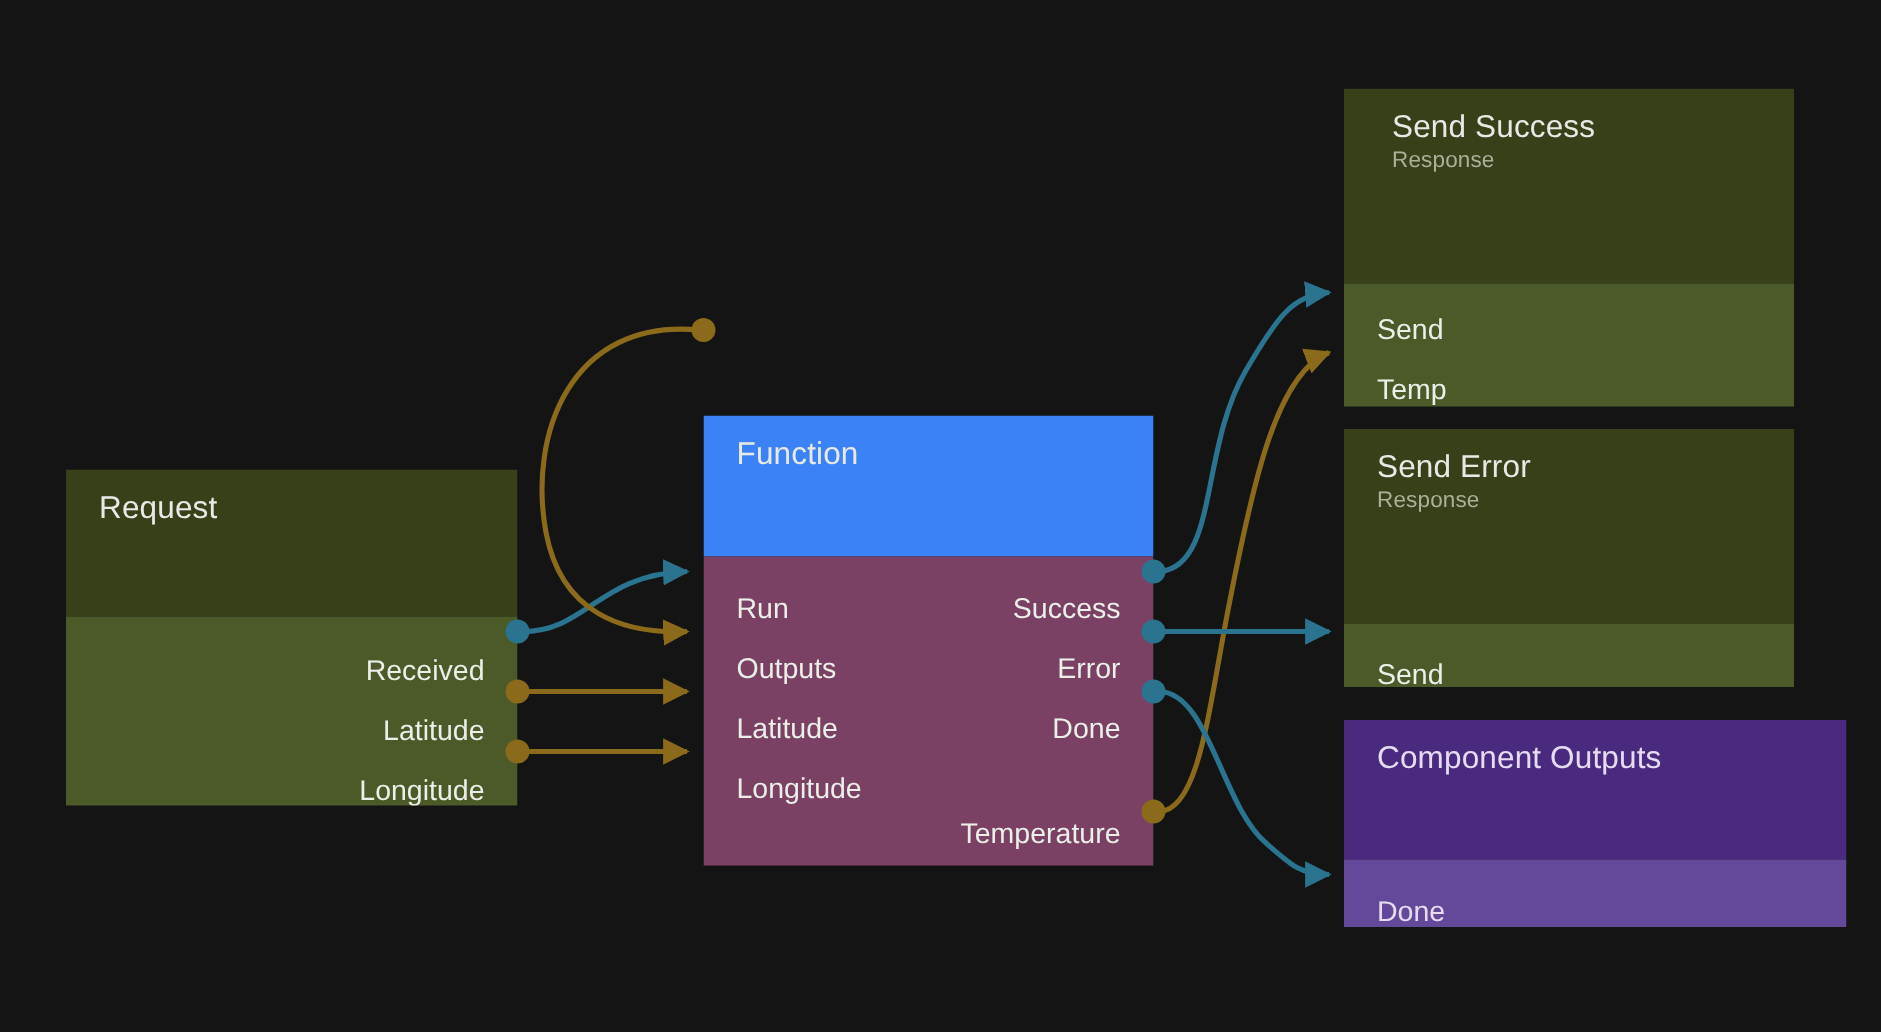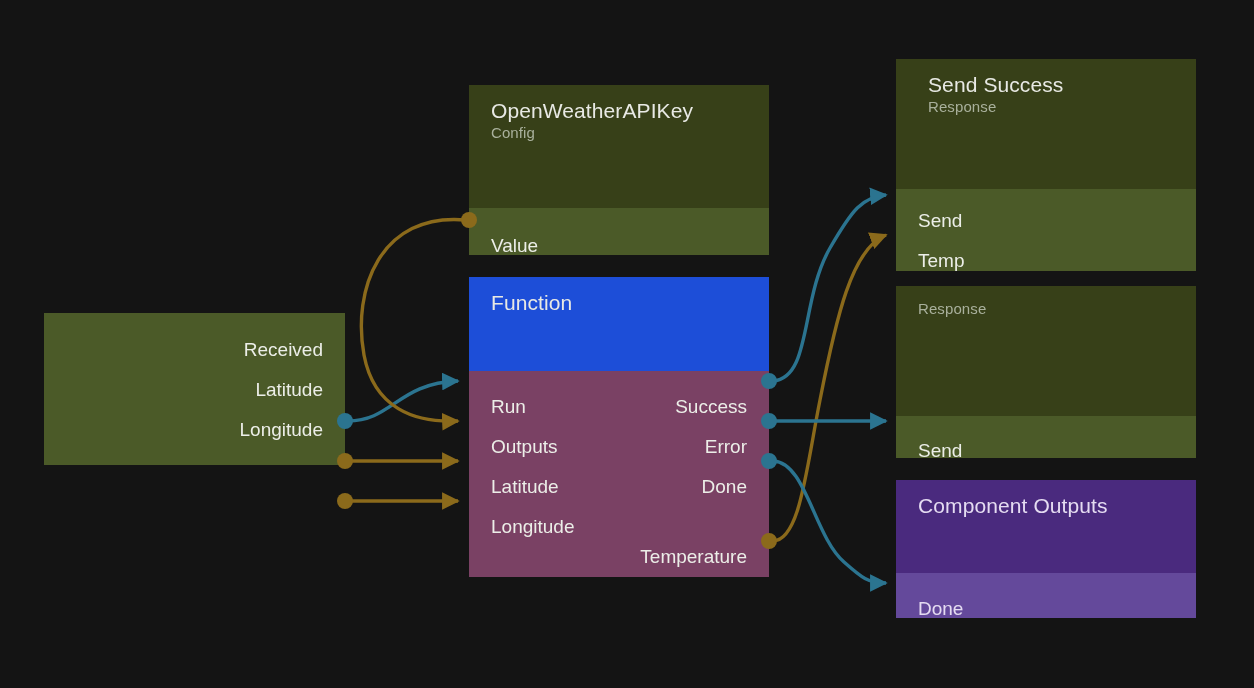--- a/index.html
+++ b/index.html
@@ -58,21 +58,21 @@
     font-size: 19px;
     color: #eceee8;
     white-space: nowrap;
   }
   .port-row.in  { left: 22px;  text-align: left; }
   .port-row.out { right: 22px; text-align: right; }
 
   
   .theme-green  .node-header { background: #374018; }
   .theme-green  .node-body   { background: #4b5a28; padding-left: 37px; }
-  .theme-purple .node-header { background: #1d4ed8; }
+  .theme-purple .node-header { background: #3b82f6; }
   .theme-purple .node-body   { background: #7a4164; }
   .theme-violet .node-header { background: #4a2a7e; }
   .theme-violet .node-body   { background: #64499b; }
 
   .theme-violet .node-title,
   .theme-violet .port-row { color: #e5dcf2; }
 
   .dot {
     position: absolute;
     width: 16px;
@@ -107,39 +107,33 @@
     <path d="M 773 381 C 812 378 800 300 830 248 C 852 210 862 197 886 195" fill="none" stroke="#2b7490" stroke-width="3.4" marker-end="url(#arrow-exec)"></path>
 
     <path d="M 773 541 C 800 540 806 470 820 400 C 836 318 852 248 886 235" fill="none" stroke="#8b6a1b" stroke-width="3.4" marker-end="url(#arrow-data)"></path>
 
     <path d="M 773 421 L 886 421" fill="none" stroke="#2b7490" stroke-width="3.4" marker-end="url(#arrow-exec)"></path>
 
     <path d="M 773 461 C 806 462 814 536 844 562 C 862 578 868 583 886 583" fill="none" stroke="#2b7490" stroke-width="3.4" marker-end="url(#arrow-exec)"></path>
   </svg>
 
   <div class="node theme-green" style="left:44px; top:313px; width:301px; height:224px;">
+    <div class="node-header" style="height:72px;">
+      <div class="node-title">Request</div>
+    </div>
     <div class="node-body" style="height:152px;">
       <div class="port-row out" style="top:26px;">Received</div>
       <div class="port-row out" style="top:66px;">Latitude</div>
       <div class="port-row out" style="top:106px;">Longitude</div>
     </div>
   </div>
   <div class="dot" style="left:337px; top:413px; background:#2b7490;"></div>
   <div class="dot" style="left:337px; top:453px; background:#8b6a1b;"></div>
   <div class="dot" style="left:337px; top:493px; background:#8b6a1b;"></div>
 
-  <div class="node theme-green" style="left:469px; top:85px; width:300px; height:170px;">
-    <div class="node-header" style="height:97px;">
-      <div class="node-title">OpenWeatherAPIKey</div>
-      <div class="node-subtitle">Config</div>
-    </div>
-    <div class="node-body" style="height:73px;">
-      <div class="port-row in" style="top:27px;">Value</div>
-    </div>
-  </div>
   <div class="dot" style="left:461px; top:212px; background:#8b6a1b;"></div>
 
   <div class="node theme-purple" style="left:469px; top:277px; width:300px; height:300px;">
     <div class="node-header" style="height:68px;">
       <div class="node-title">Function</div>
     </div>
     <div class="node-body" style="height:232px;">
       <div class="port-row in" style="top:25px;">Run</div>
       <div class="port-row in" style="top:65px;">Outputs</div>
       <div class="port-row in" style="top:105px;">Latitude</div>
@@ -162,28 +156,29 @@
       <div class="node-subtitle">Response</div>
     </div>
     <div class="node-body" style="height:108px;">
       <div class="port-row in" style="top:21px;">Send</div>
       <div class="port-row in" style="top:61px;">Temp</div>
     </div>
   </div>
 
   <div class="node theme-green" style="left:896px; top:286px; width:300px; height:172px;">
     <div class="node-header" style="height:104px;">
+      <div class="node-title">Send Error</div>
       <div class="node-subtitle">Response</div>
     </div>
     <div class="node-body" style="height:68px;">
       <div class="port-row in" style="top:24px;">Send</div>
     </div>
   </div>
 
-  <div class="node theme-violet" style="left:896px; top:480px; width:300px; height:138px;">
+  <div class="node theme-violet" style="left:896px; top:480px; width:335px; height:138px;">
     <div class="node-header" style="height:67px;">
       <div class="node-title">Component Outputs</div>
     </div>
     <div class="node-body" style="height:71px;">
       <div class="port-row in" style="top:25px;">Done</div>
     </div>
   </div>
 
 </div>
 

